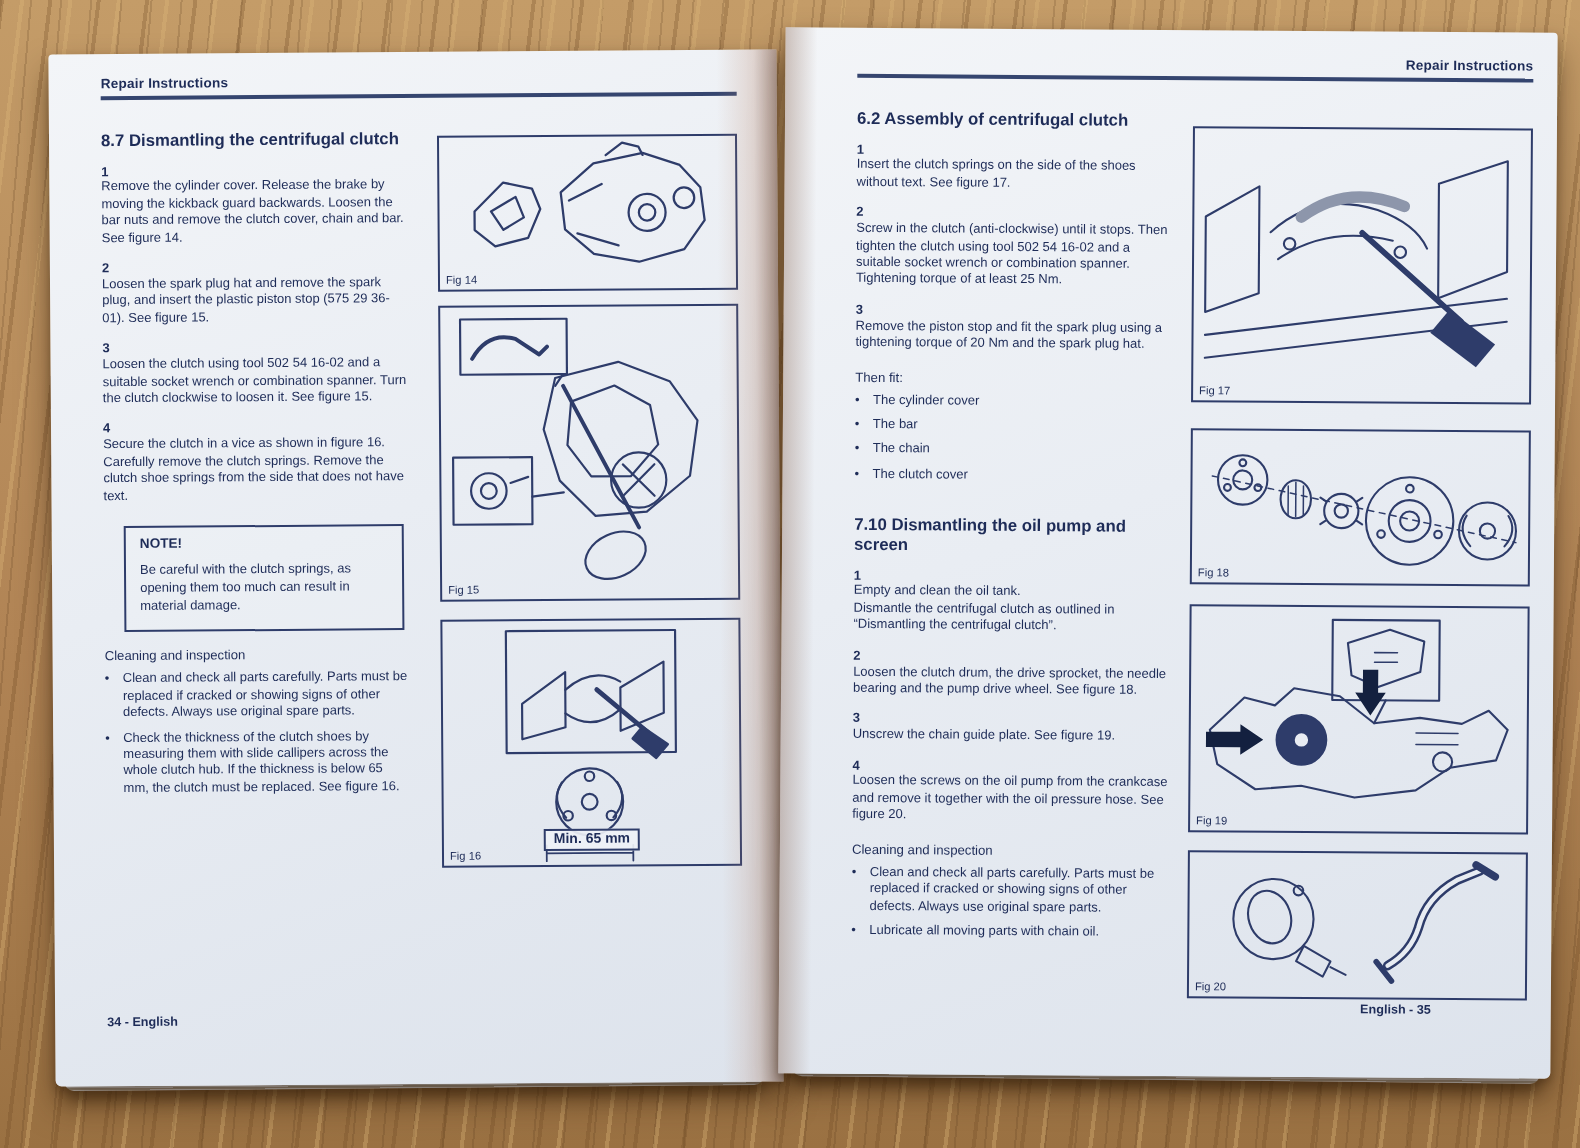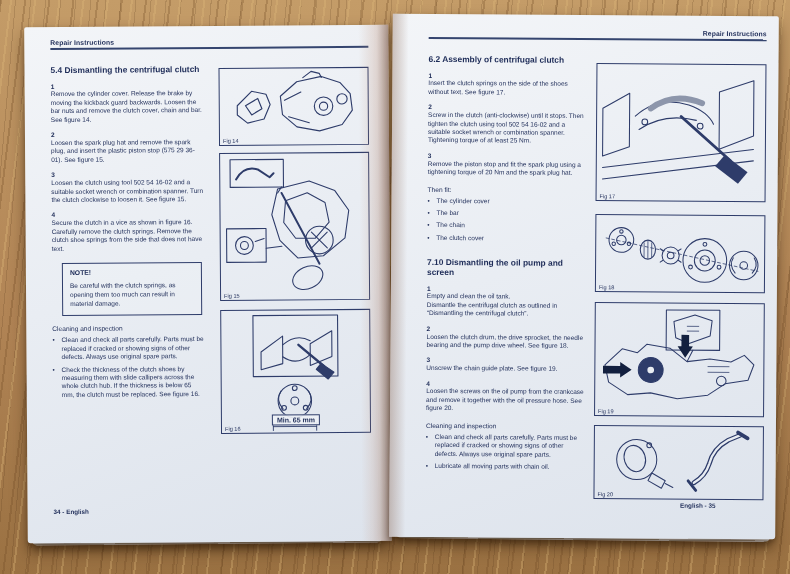--- a/index.html
+++ b/index.html
@@ -73,21 +73,21 @@
   <div class="stack stack-left"></div>
   <div class="stack stack-right"></div>
 
   <div class="page page-left">
     <div class="content">
       <div class="hdr-label">Repair Instructions</div>
       <div class="hdr-rule"></div>
 
       <div class="cols">
         <div class="txtcol-l">
-          <div class="sec">5.4 Dismantling the centrifugal clutch</div>
+          <div class="sec">8.7 Dismantling the centrifugal clutch</div>
 
           <div class="step">
             <div class="snum">1</div>
             <div class="stxt">Remove the cylinder cover. Release the brake by moving the kickback guard backwards. Loosen the bar nuts and remove the clutch cover, chain and bar. See figure 14.</div>
           </div>
           <div class="step">
             <div class="snum">2</div>
             <div class="stxt">Loosen the spark plug hat and remove the spark plug, and insert the plastic piston stop (575 29 36-01). See figure 15.</div>
           </div>
           <div class="step">

